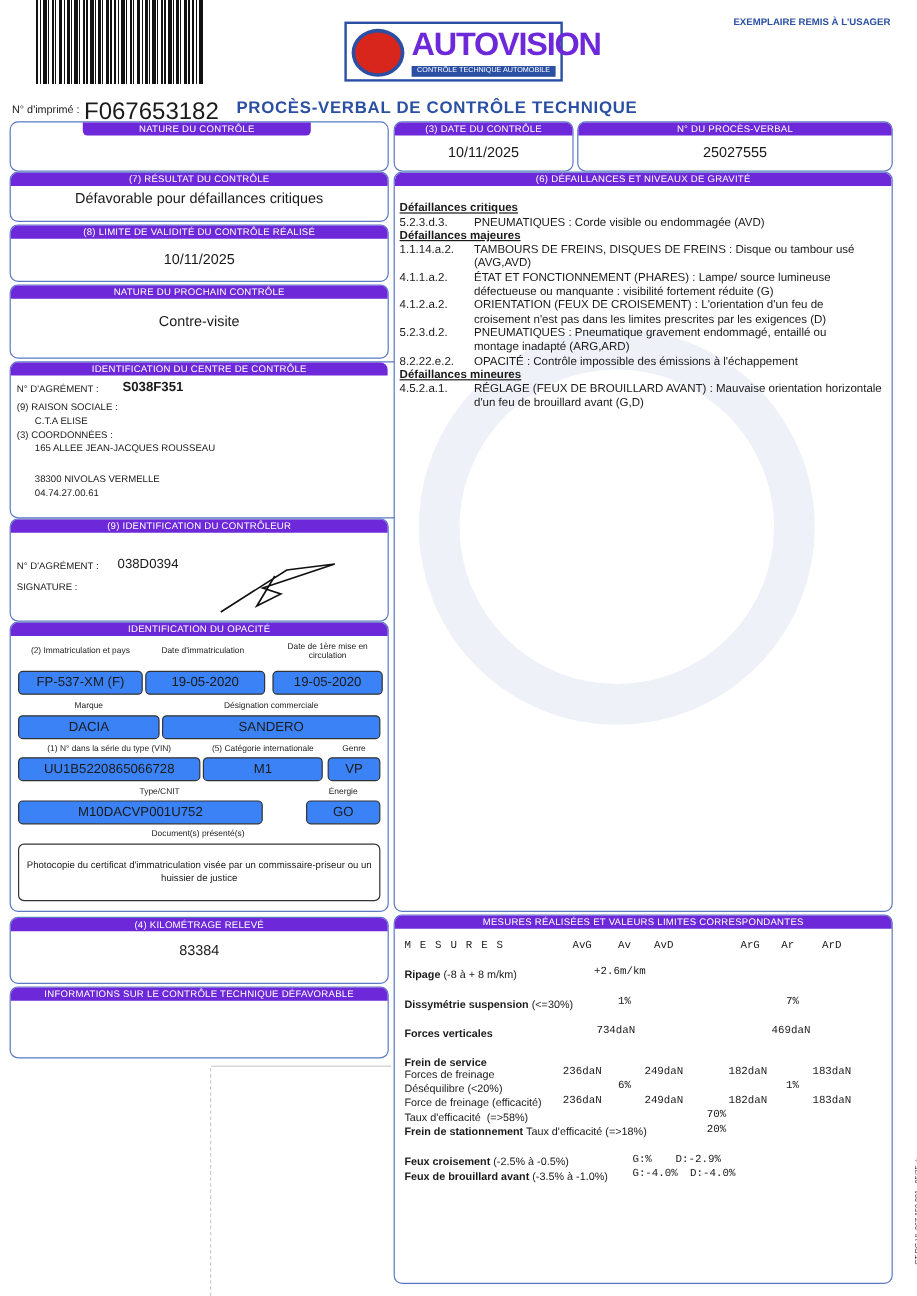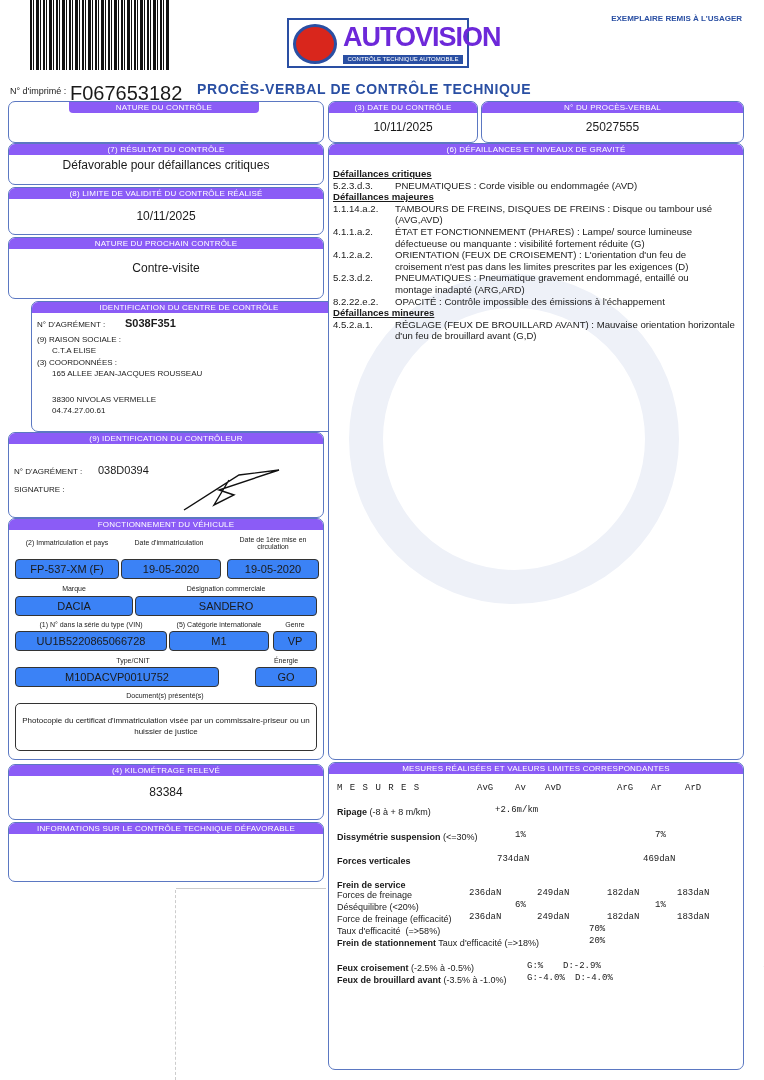--- a/index.html
+++ b/index.html
@@ -1,21 +1,21 @@
 <!DOCTYPE html>
 <html><head>
 <meta charset="utf-8">
 <style>
   * { box-sizing: border-box; margin: 0; padding: 0; }
   html, body { width: 764px; height: 1080px; background: #ffffff; overflow: hidden; }
   body { position: relative; font-family: "Liberation Sans", sans-serif; color: #1a1a1a; }
   .abs { position: absolute; }
   .blue { color: #2a4fa3; }
   .hdr {
-    position: absolute; background: #8b5cf6; color: #ffffff; font-size: 8px;
+    position: absolute; background: #6d28d9; color: #ffffff; font-size: 8px;
     text-align: center; line-height: 11px; height: 11px; letter-spacing: 0.2px;
   }
   .box {
     position: absolute; border: 1px solid #5b78c2; border-radius: 7px; background: #fff;
   }
   .val { position: absolute; font-size: 12px; text-align: center; width: 100%; }
   .tiny { font-size: 7px; color: #222; }
   .field { position: absolute; border: 1px solid #333; border-radius: 4px; font-size: 11px; text-align: center; line-height: 18px; height: 20px; background:#3b82f6; }
   .mono { font-family: Liberation Mono, monospace; }
   .barcode { position: absolute; left: 30px; top: 0; width: 140px; height: 70px;
@@ -69,21 +69,21 @@
 <div class="box" style="left:8px;top:187px;width:316px;height:48px;">
   <div class="hdr" style="left:0;top:0;width:314px;border-radius:6px 6px 0 0;">(8) LIMITE DE VALIDITÉ DU CONTRÔLE RÉALISÉ</div>
   <div class="val" style="top:21px;">10/11/2025</div>
 </div>
 
 <div class="box" style="left:8px;top:237px;width:316px;height:62px;">
   <div class="hdr" style="left:0;top:0;width:314px;border-radius:6px 6px 0 0;">NATURE DU PROCHAIN CONTRÔLE</div>
   <div class="val" style="top:23px;">Contre-visite</div>
 </div>
 
-<div class="box" style="left:8px;top:301px;width:356px;height:131px;margin-left:23px;">
+<div class="box" style="left:8px;top:301px;width:356px;height:131px;">
   <div class="hdr" style="left:0;top:0;width:314px;border-radius:6px 6px 0 0;">IDENTIFICATION DU CENTRE DE CONTRÔLE</div>
   <div class="abs" style="left:5px;top:18px;font-size:8px;">N° D'AGRÉMENT :</div>
   <div class="abs" style="left:93px;top:15px;font-size:11px;font-weight:bold;">S038F351</div>
   <div class="abs" style="left:5px;top:33px;font-size:8px;">(9) RAISON SOCIALE :</div>
   <div class="abs" style="left:20px;top:44px;font-size:8px;">C.T.A ELISE</div>
   <div class="abs" style="left:5px;top:56px;font-size:8px;">(3) COORDONNÉES :</div>
   <div class="abs" style="left:20px;top:67px;font-size:8px;">165 ALLEE JEAN-JACQUES ROUSSEAU</div>
   <div class="abs" style="left:20px;top:93px;font-size:8px;">38300 NIVOLAS VERMELLE</div>
   <div class="abs" style="left:20px;top:104px;font-size:8px;">04.74.27.00.61</div>
 </div>
@@ -92,21 +92,21 @@
   <div class="hdr" style="left:0;top:0;width:314px;border-radius:6px 6px 0 0;">(9) IDENTIFICATION DU CONTRÔLEUR</div>
   <div class="abs" style="left:5px;top:34px;font-size:8px;">N° D'AGRÉMENT :</div>
   <div class="abs" style="left:89px;top:31px;font-size:11px;">038D0394</div>
   <div class="abs" style="left:5px;top:52px;font-size:8px;">SIGNATURE :</div>
   <svg class="abs" style="left:170px;top:32px;" width="110" height="50">
     <path d="M5 45 L60 10 L100 5 L40 25 L55 30 L35 40 L50 15" fill="none" stroke="#111" stroke-width="1.4"></path>
   </svg>
 </div>
 
 <div class="box" style="left:8px;top:518px;width:316px;height:242px;">
-  <div class="hdr" style="left:0;top:0;width:314px;border-radius:6px 6px 0 0;">FONCTIONNEMENT DU VÉHICULE</div>
+  <div class="hdr" style="left:0;top:0;width:314px;border-radius:6px 6px 0 0;">IDENTIFICATION DU OPACITÉ</div>
 
   <div class="abs tiny" style="left:6px;top:20px;width:104px;text-align:center;">(2) Immatriculation et pays</div>
   <div class="abs tiny" style="left:110px;top:20px;width:100px;text-align:center;">Date d'immatriculation</div>
   <div class="abs tiny" style="left:218px;top:17px;width:92px;text-align:center;">Date de 1ère mise en circulation</div>
   <div class="field" style="left:6px;top:40px;width:104px;">FP-537-XM (F)</div>
   <div class="field" style="left:112px;top:40px;width:100px;">19-05-2020</div>
   <div class="field" style="left:218px;top:40px;width:92px;">19-05-2020</div>
 
   <div class="abs tiny" style="left:6px;top:66px;width:118px;text-align:center;">Marque</div>
   <div class="abs tiny" style="left:126px;top:66px;width:182px;text-align:center;">Désignation commerciale</div>

